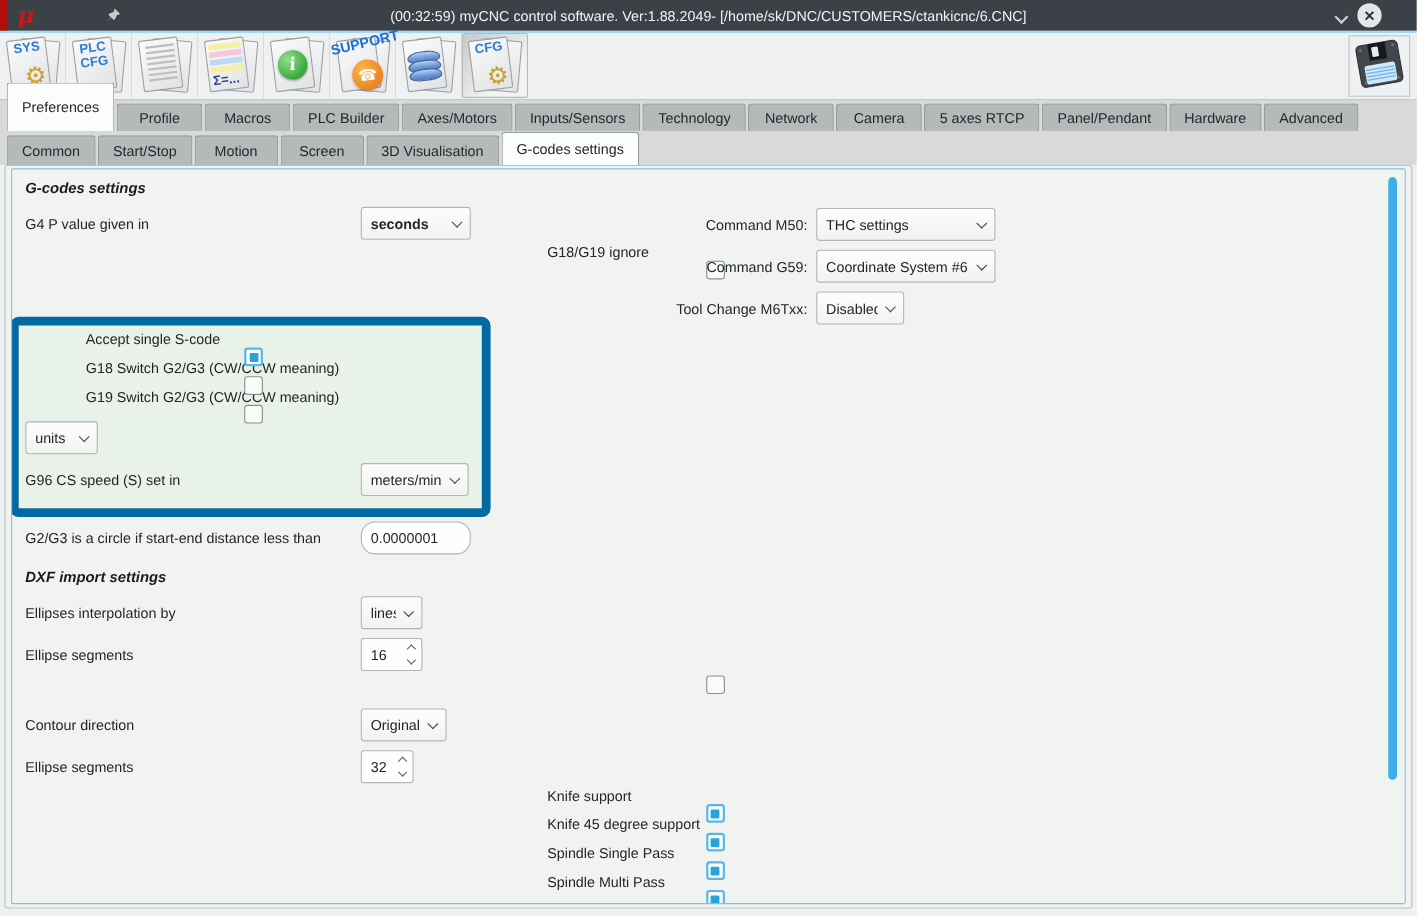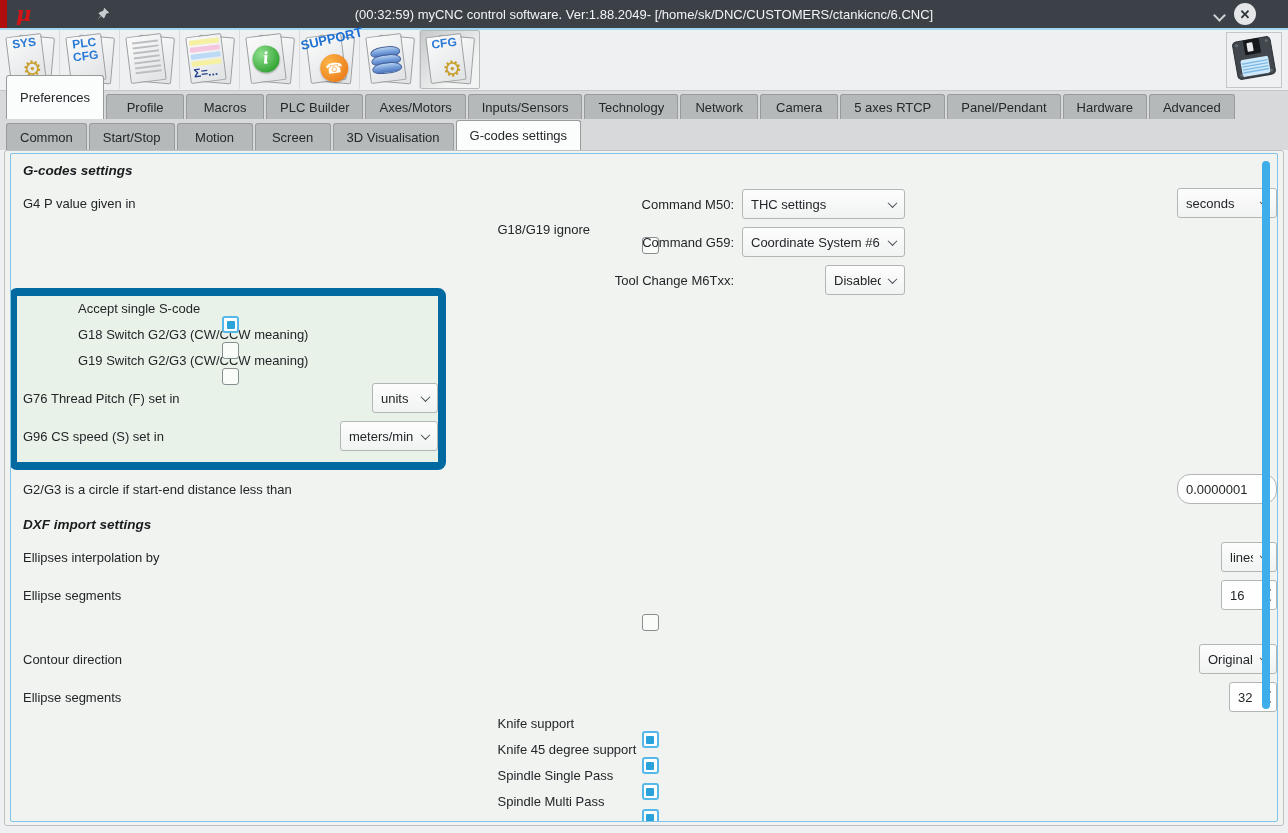--- a/index.html
+++ b/index.html
@@ -47,21 +47,21 @@
   .tab.active { background:#fbfcfc; height:44px; z-index:2; }
   .tabrow.sub .tab.active { height:30px; }
 
   
   .pane { position:absolute; left:4px; top:150px; width:1280px; height:676px; background:#f1f3f1; border:1px solid #bdc0c1; border-radius:3px; }
   .scroll { position:absolute; left:5px; top:2px; right:5px; bottom:3px; border:1px solid #7fc3ea; border-radius:2px; background:#f1f3f1; overflow:hidden; padding-left:12px; }
   .vthumb { position:absolute; top:7px; right:7px; width:8px; height:548px; background:#3daee9; border-radius:4px; }
 
   .row { display:flex; align-items:center; }
   .header-row { height:28px; margin-top:2px; }
-  .select-row, .input-row, .spin-row { height:38px;justify-content:space-between; }
+  .select-row, .input-row, .spin-row { height:38px; }
   .checkbox-row { height:26px;flex-direction:column; }
   .sec-h { font-size:13.5px; font-weight:bold; font-style:italic; color:#191c1e; }
   .lbl { width:305px; font-size:13px; color:#232629; flex:none; }
 
   .select { height:30px; border:1px solid #b2b6b7; border-radius:3px; background:linear-gradient(#fdfdfd,#f1f2f2); display:flex; align-items:center; padding:0 8px; position:relative; font-size:13px; color:#232629; }
   .select .val { flex:1; white-space:nowrap; overflow:hidden; }
   .chev { width:7px; height:7px; border-right:1.6px solid #454c51; border-bottom:1.6px solid #454c51; transform:rotate(45deg) translate(-1px,-1px); flex:none; margin-left:8px; }
   .inputbox { height:30px; border:1px solid #b2b6b7; border-radius:13px; background:#fdfefd; display:flex; align-items:center; padding:0 8px; font-size:13px; color:#232629; }
   .spinbox { height:30px; border:1px solid #b2b6b7; border-radius:3px; background:#fdfefd; display:flex; align-items:center; padding:0 6px 0 8px; font-size:13px; color:#232629; }
   .spinbox .val { flex:1; }
@@ -270,21 +270,21 @@
   </div>
 
 <div class="pane">
   <div class="scroll">
     <div id="rows-top">
         <div class="row header-row">
           <span class="sec-h">G-codes settings</span>
         </div>
         <div class="row select-row">
           <span class="lbl">G4 P value given in</span>
-          <div class="select" style="width: 100px;">
+          <div class="select" style="width: 100px; font-weight: bold;">
             <span class="val">seconds</span>
             <span class="chev"></span>
           </div>
         </div>
         <div class="row checkbox-row">
           <span class="lbl">G18/G19 ignore</span>
           <div class="cb"></div>
         </div>
       </div>
     <div class="hlbox" id="rows-highlight">
@@ -296,21 +296,20 @@
         </div>
         <div class="row checkbox-row">
           <span class="lbl">G18 Switch G2/G3 (CW/CCW meaning)</span>
           <div class="cb"></div>
         </div>
         <div class="row checkbox-row">
           <span class="lbl">G19 Switch G2/G3 (CW/CCW meaning)</span>
           <div class="cb"></div>
         </div>
         <div class="row select-row">
-          <span class="lbl">G76 Thread Pitch (F) set in</span>
           <div class="select" style="width: 66px;">
             <span class="val">units</span>
             <span class="chev"></span>
           </div>
         </div>
         <div class="row select-row">
           <span class="lbl">G96 CS speed (S) set in</span>
           <div class="select" style="width: 98px;">
             <span class="val">meters/min</span>
             <span class="chev"></span>

